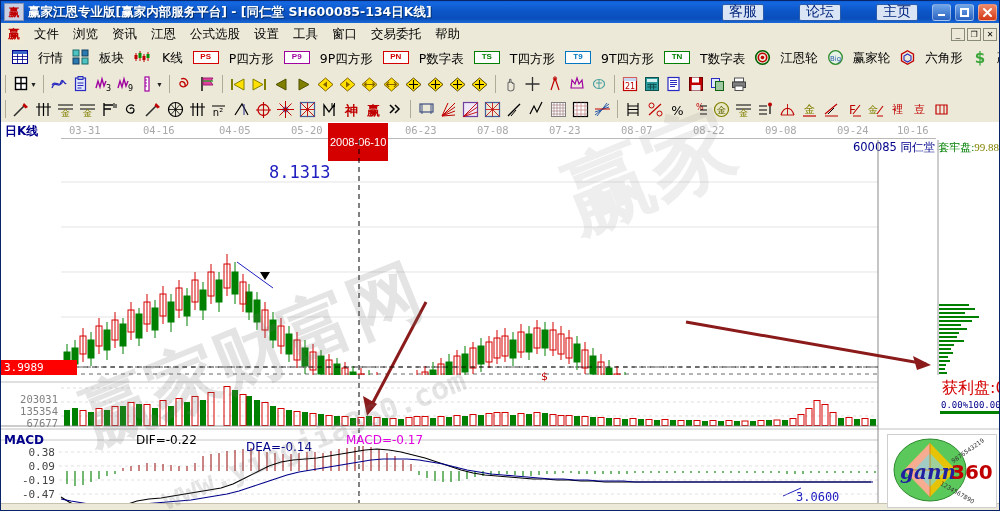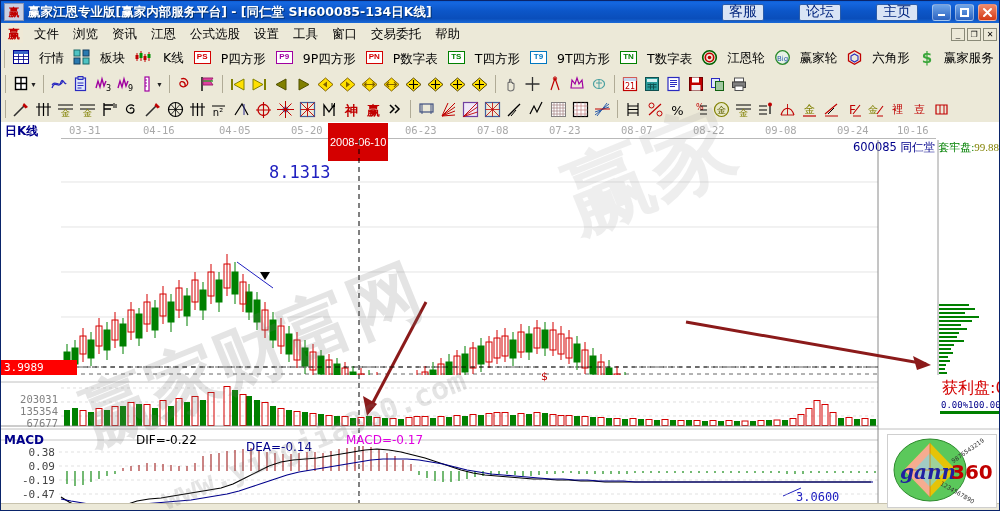--- a/index.html
+++ b/index.html
@@ -45,21 +45,21 @@
   .menubar .winbtns{margin-left:auto;display:flex;gap:2px;padding-right:4px;}
   .mini-wbtn{width:14px;height:13px;border:1px solid #8a8a78;background:#ece9d8;font-size:8px;
     display:flex;align-items:center;justify-content:center;box-sizing:border-box;}
 
   
   .featurebar{position:absolute;left:0;top:45px;width:1000px;height:26px;background:#ece9d8;
               display:flex;align-items:center;border-bottom:1px solid #cfcab6;}
   .fb-sep{width:1px;height:18px;background:#b9b49f;margin:0 3px;}
   .fb-item{display:flex;align-items:flex-start;gap:10px;padding:0 5px;white-space:nowrap;}
   .fb-label{font-size:12.5px;color:#000;font-family:"DejaVu Sans","Liberation Sans",sans-serif;}
-  .badge{display:inline-flex;align-items:center;justify-content:center;width:17px;height:13px;
+  .badge{display:inline-flex;align-items:center;justify-content:center;width:26px;height:13px;
          font-size:8px;font-weight:bold;border:1px solid;box-sizing:border-box;line-height:1;background:#fff;}
   .badge.ps{color:#d40000;border-color:#d40000;}
   .badge.p9{color:#a000a0;border-color:#a000a0;}
   .badge.pn{color:#d40000;border-color:#d40000;}
   .badge.ts{color:#008000;border-color:#008000;}
   .badge.t9{color:#0077c0;border-color:#0077c0;}
   .badge.tn{color:#008000;border-color:#008000;}
 
   
   .toolrow{position:absolute;left:0;width:1000px;height:24px;background:#ece9d8;display:flex;align-items:center;

